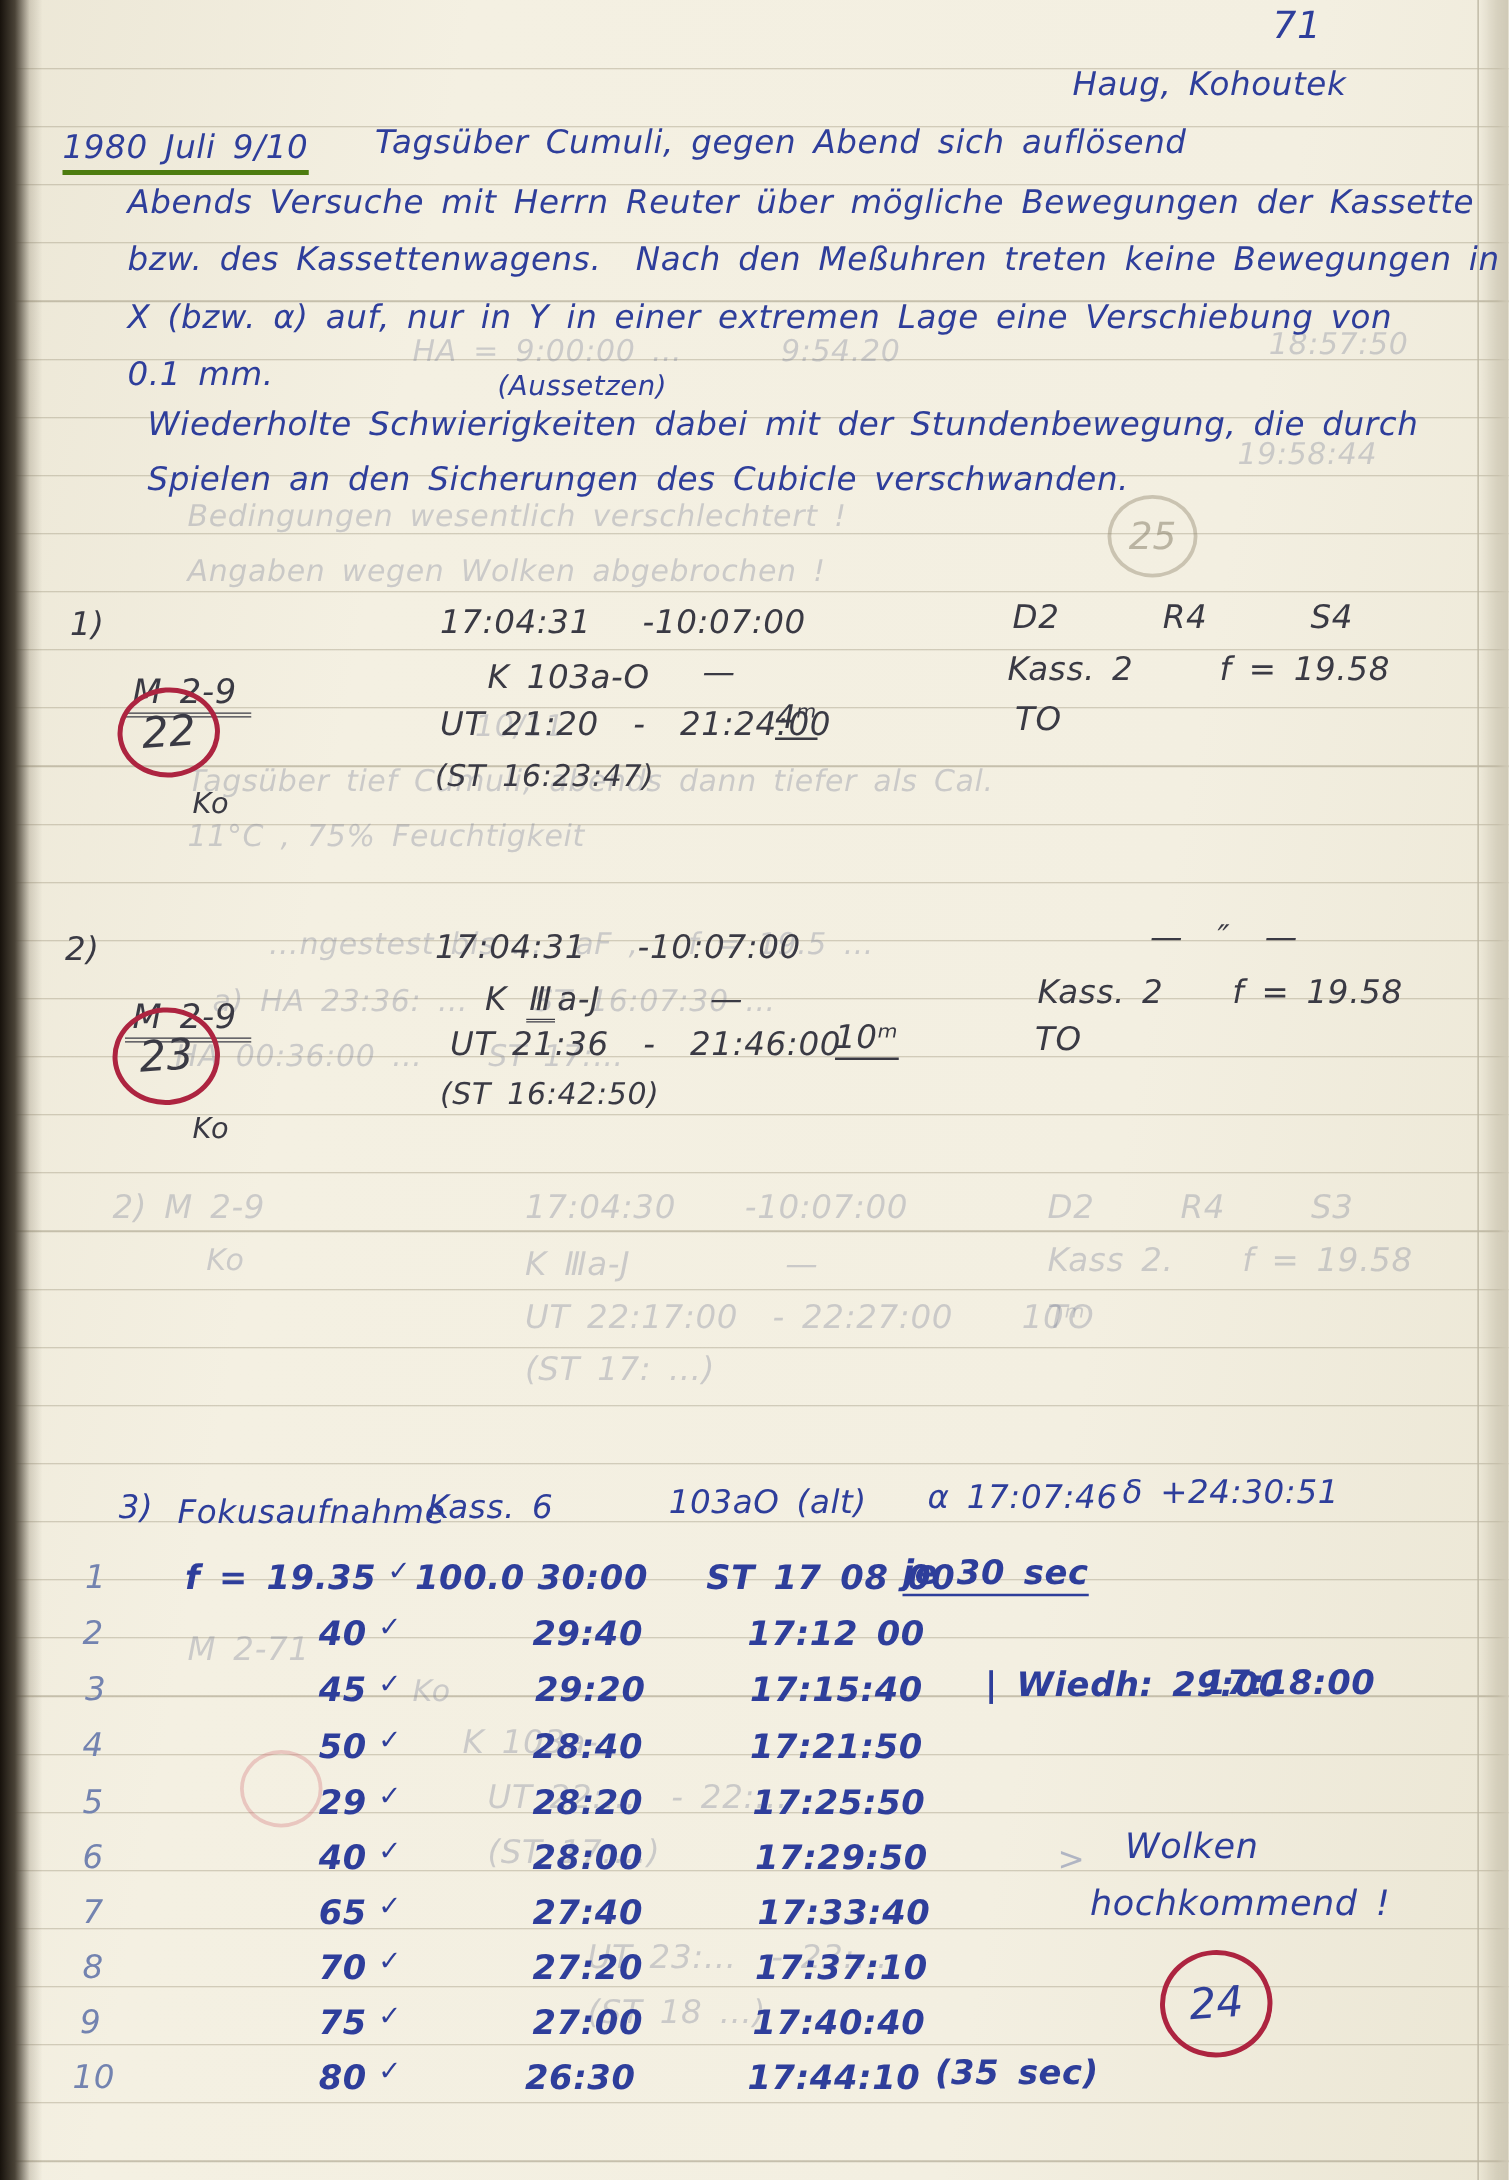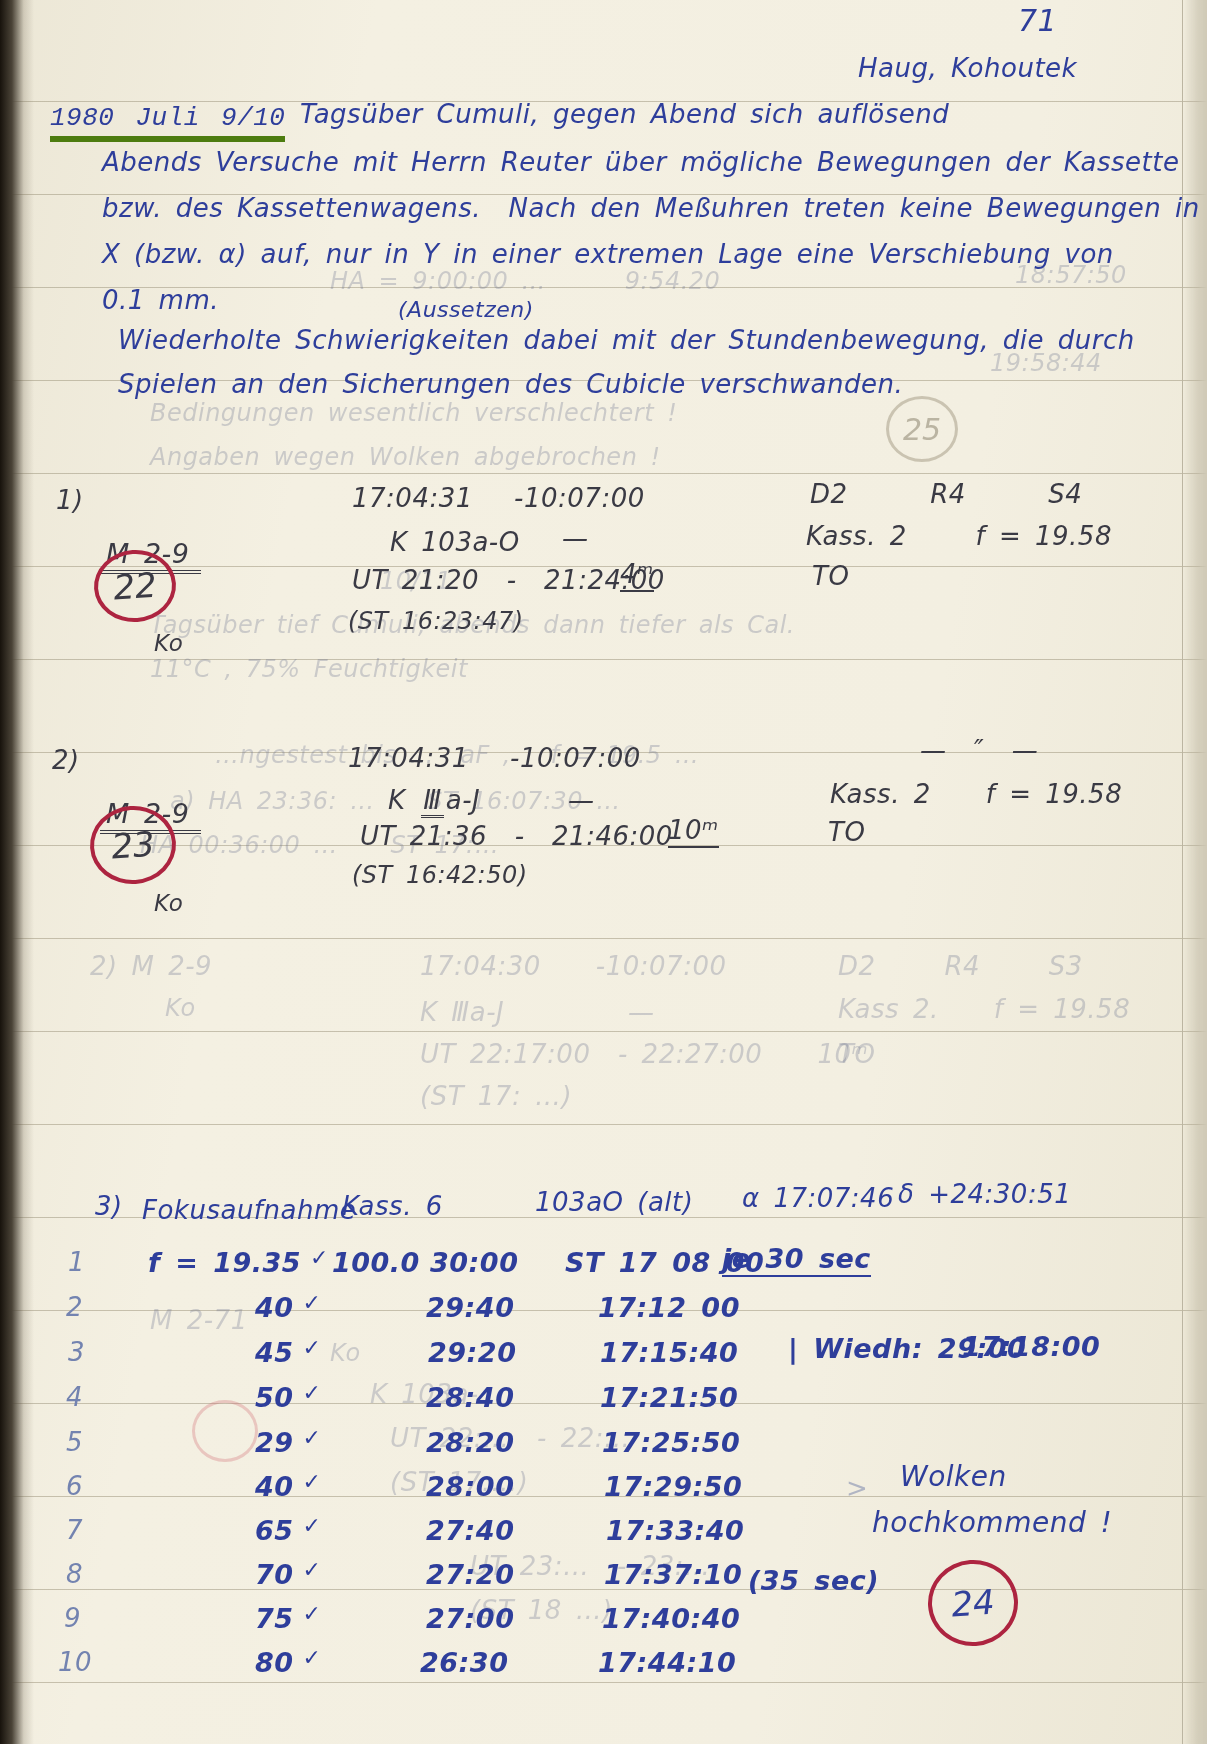--- a/index.html
+++ b/index.html
@@ -29,21 +29,21 @@
     letter-spacing:.5px;word-spacing:5px;font-size:26px;line-height:1.1;
   }
   .blue{color:#2e3e9b;}
   .black{color:#3a3a44;}
   .lightblue{color:#7383b0;}
   .ghostt{color:#6e7590;opacity:.30;}
   .sm{font-size:22px;}
   .md{font-size:24px;}
   .lg{font-size:30px;}
   .t27{font-size:27px;font-weight:bold;}
-  .ul-blue{border-bottom:6px solid #4d7c0f;padding-bottom:3px;font-family:Liberation Mono, monospace;}
+  .ul-blue{border-bottom:4px solid #4d7c0f;padding-bottom:3px;}
   .ue{border-bottom:2px solid #3a3a44;padding-bottom:1px;}
   .ueb{border-bottom:2px solid #2e3e9b;padding-bottom:1px;}
   .frac-top{border-bottom:4px double #3a3a44;padding:0 12px 1px 6px;font-size:27px;}
   .frac-bot{padding-left:54px;font-size:23px;}
   .roman{border-bottom:3px double #3a3a44;padding:0 2px;margin:0 2px;}
   .chk{position:relative;top:-7px;margin-left:9px;font-size:22px;}
   .rcirc{
     position:absolute;border:4px solid #ad2440;border-radius:50%;
     display:flex;align-items:center;justify-content:center;
     font-style:italic;font-size:34px;transform:rotate(-4deg);
@@ -199,20 +199,20 @@
 
 <span class="hw lightblue" style="left:64px;top:1604px">9</span>
 <span class="hw blue t27" style="left:255px;top:1604px"><span>75</span><span class="chk">✓</span></span>
 <span class="hw blue t27" style="left:426px;top:1604px">27:00</span>
 <span class="hw blue t27" style="left:602px;top:1604px">17:40:40</span>
 
 <span class="hw lightblue" style="left:58px;top:1648px">10</span>
 <span class="hw blue t27" style="left:255px;top:1648px"><span>80</span><span class="chk">✓</span></span>
 <span class="hw blue t27" style="left:420px;top:1648px">26:30</span>
 <span class="hw blue t27" style="left:598px;top:1648px">17:44:10</span>
-<span class="hw blue t27" style="left:748px;top:1566px">(35 sec)</span>
+<span class="hw blue t27" style="left:748px;top:1644px">(35 sec)</span>
 
 <span class="hw" style="left:846px;top:1474px;color:#8e97b5;opacity:.65">&gt;</span>
 <span class="hw blue" style="left:900px;top:1462px;font-size:28px">Wolken</span>
 <span class="hw blue" style="left:872px;top:1508px;font-size:28px">hochkommend !</span>
 <div class="rcirc" style="left:928px;top:1560px;width:82px;height:78px">
     <span style="color:#31409a">24</span>
   </div>
 
 </body></html>

